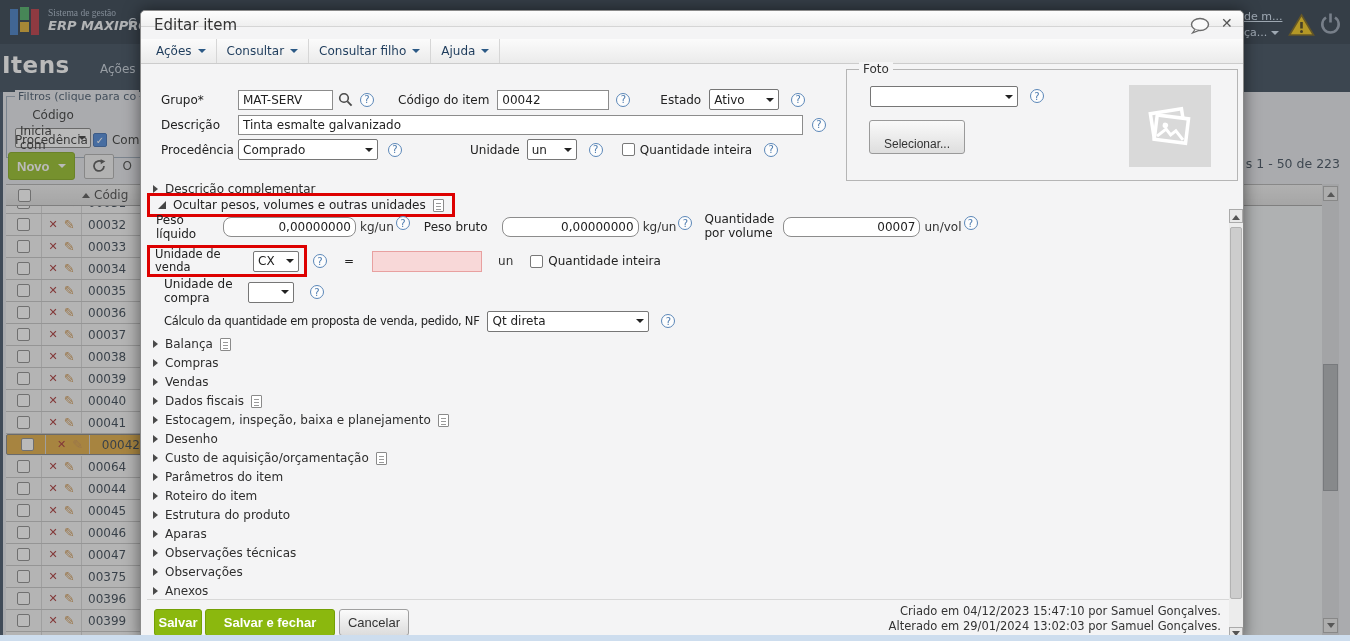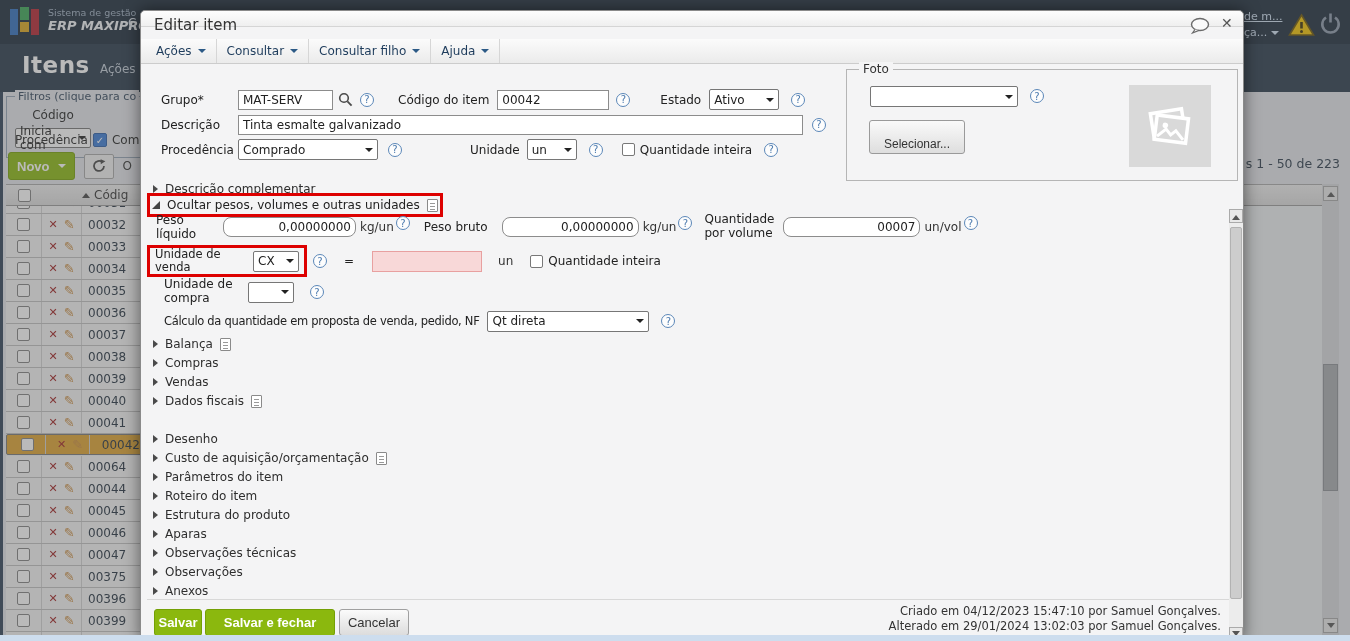--- a/index.html
+++ b/index.html
@@ -9,31 +9,31 @@
 
   
   .topbar { position:absolute; left:0; top:0; width:1350px; height:44px; background:#1b2a3a; }
   .logo { position:absolute; left:10px; top:7px; width:32px; height:30px; }
   .logo i { position:absolute; display:block; }
   .logo .b1 { left:0; top:2px; width:8px; height:26px; background:#2f6fbd; }
   .logo .b2 { left:10px; top:0; width:9px; height:13px; background:#3aa655; }
   .logo .b3 { left:10px; top:15px; width:9px; height:10px; background:#dfa71c; }
   .logo .b4 { left:21px; top:2px; width:8px; height:26px; background:#b32430; }
   .brand { position:absolute; left:48px; top:8px; line-height:1.15; }
-  .brand .small { font-size:9.5px; color:#9fb0c2; }
+  .brand .small { font-size:9.5px; color:#9fb0c2;font-family:Liberation Serif, serif; }
   .brand .big { font-size:13px; font-weight:bold; font-style:italic; color:#f2f5f8; }
   .nav-cut { position:absolute; left:128px; top:16px; color:#dfe8f2; font-size:12px; }
   .hdr-link1 { position:absolute; left:1244px; top:10px; font-size:11px; color:#cfe0f2; text-decoration:underline; }
   .hdr-link2 { position:absolute; left:1244px; top:26px; font-size:11px; color:#cfe0f2; display:flex; align-items:center; gap:4px; }
   .caret-w { width:0; height:0; border:4px solid transparent; border-top-color:#cfe0f2; margin-top:4px; }
   .warn-ico { position:absolute; left:1288px; top:13px; }
   .power-ico { position:absolute; left:1318px; top:11px; }
 
   .titleband { position:absolute; left:0; top:44px; width:1350px; height:48px; background:#263749; }
-  .page-title { position:absolute; left:22px; top:52px; font-size:23px; font-weight:bold; color:#ffffff; letter-spacing:.5px; }
+  .page-title { position:absolute; left:2px; top:52px; font-size:23px; font-weight:bold; color:#ffffff; letter-spacing:.5px; }
   .page-menu { position:absolute; left:100px; top:62px; font-size:12px; color:#c3cdd8; display:flex; align-items:center; gap:5px; }
 
   .leftpanel { position:absolute; left:0; top:92px; width:142px; height:549px; background:#e3e6ea; border-left:3px solid #2e4156; }
   .filters { position:absolute; left:3px; top:4px; width:150px; height:62px; border:1px solid #93a3b3; }
   .filters-legend { position:absolute; left:8px; top:-7px; background:#e3e6ea; padding:0 3px; font-size:11px; color:#33465c; white-space:nowrap; }
   .f-row1 { position:absolute; left:8px; top:11px; display:flex; align-items:center; gap:6px;flex-direction:column; }
   .f-row2 { position:absolute; left:8px; top:36px; display:flex; align-items:center; gap:5px; }
   .f-label { font-size:12px; color:#222; }
   .cb-blue { width:14px; height:14px; background:#3a7bd5; border:1px solid #2a5ea8; border-radius:2px; color:#fff; font-size:10px; display:inline-flex; align-items:center; justify-content:center; }
   .cb-blue::after { content:"✓"; }
@@ -526,21 +526,21 @@
             </g>
         </svg>
       </div>
     </div>
 
     <div class="secrow" style="top:171px;">
       <span class="tri-r"></span>
       <span>Descrição complementar</span>
     </div>
 
-    <div class="redbox" style="left:6px; top:182px; height:24px; padding:0 2px; gap:7px;">
+    <div class="redbox" style="left:6px; top:182px; height:24px; padding:0 8px; gap:7px;">
       <span class="tri-exp"></span>
       <span style="font-size:12px;">Ocultar pesos, volumes e outras unidades</span>
       <span class="doc"></span>
     </div>
 
     <div class="frow" style="left:15px; top:205px; height:22px;">
       <span class="flabel" style="width:64px;">Peso líquido</span>
       <span class="inp num" style="width:133px; margin-left:3px;">0,00000000</span>
       <span class="unit" style="margin-left:4px;">kg/un</span>
       <span class="help" style="margin-left:2px; margin-top:-8px;">?</span>
@@ -599,20 +599,25 @@
       </div>
     <div class="secrow" style="top:364px;">
         <span class="tri-r"></span>
         <span>Vendas</span>
       </div>
     <div class="secrow" style="top:383px;">
         <span class="tri-r"></span>
         <span>Dados fiscais</span>
         <span class="doc"></span>
       </div>
+    <div class="secrow" style="top:402px;">
+        <span class="tri-r"></span>
+        <span>Estocagem, inspeção, baixa e planejamento</span>
+        <span class="doc"></span>
+      </div>
     <div class="secrow" style="top:421px;">
         <span class="tri-r"></span>
         <span>Desenho</span>
       </div>
     <div class="secrow" style="top:440px;">
         <span class="tri-r"></span>
         <span>Custo de aquisição/orçamentação</span>
         <span class="doc"></span>
       </div>
     <div class="secrow" style="top:459px;">

